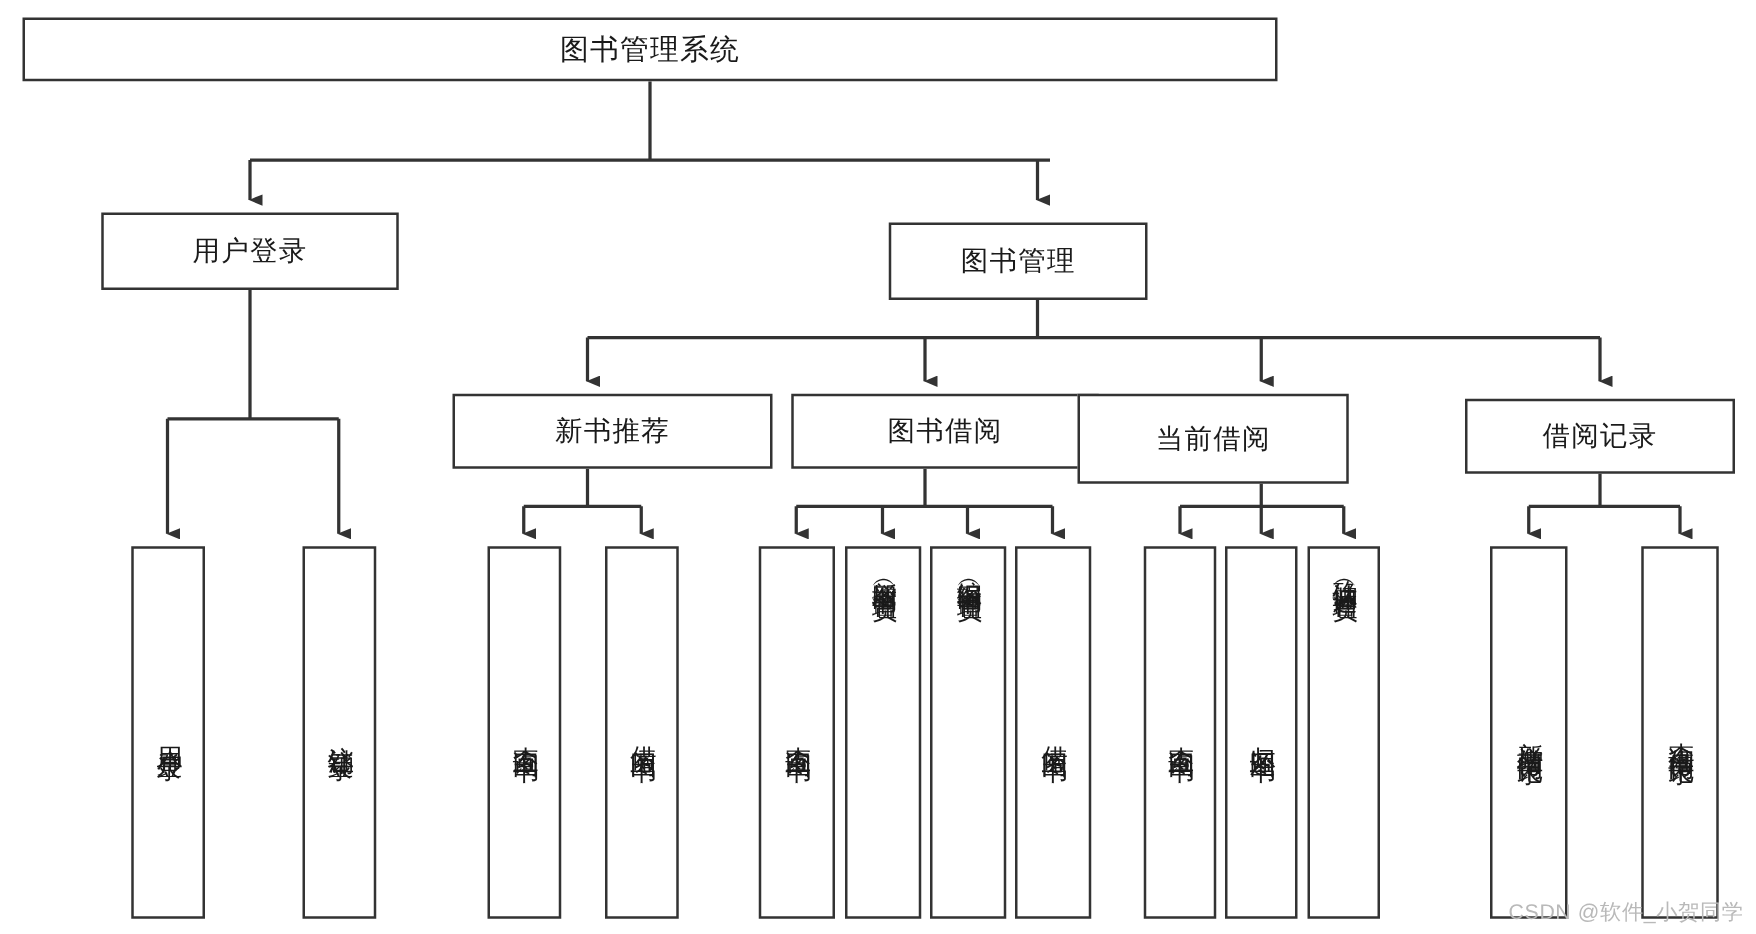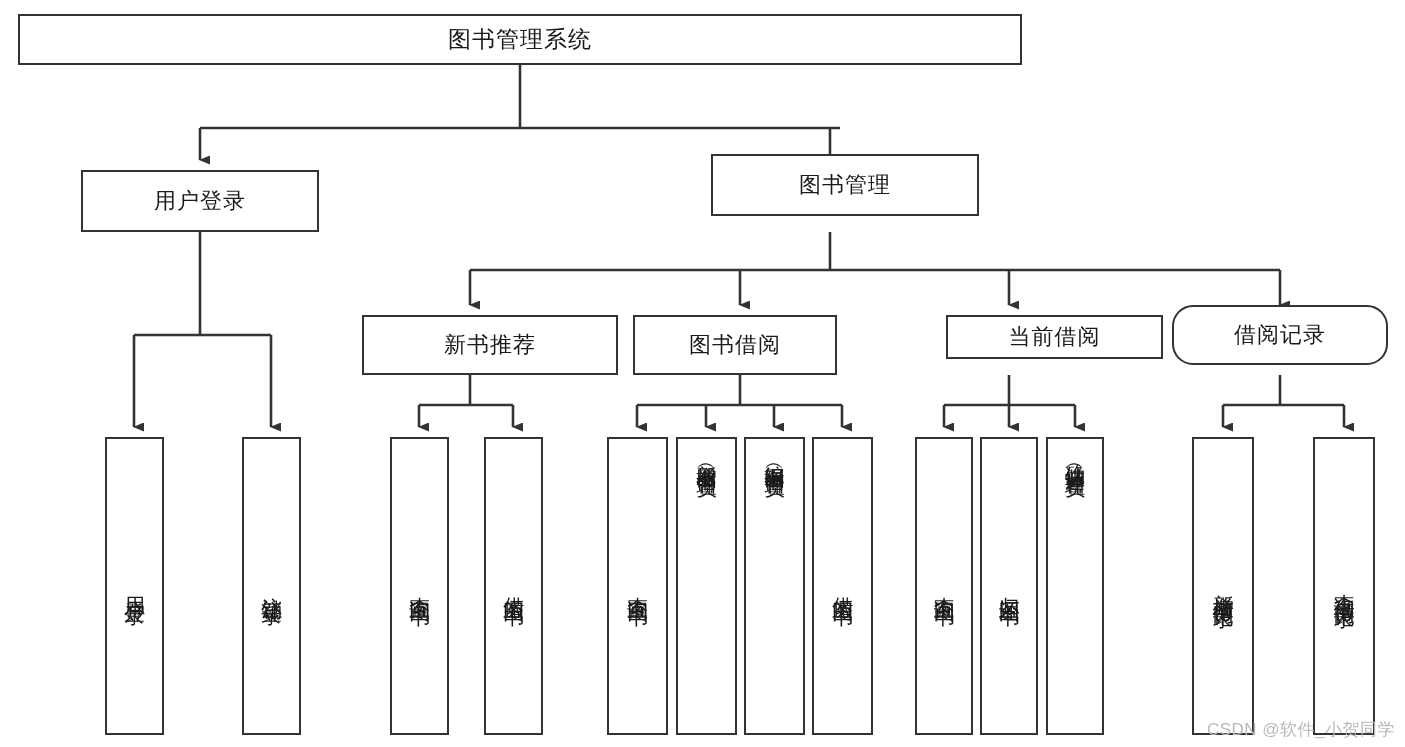--- a/index.html
+++ b/index.html
@@ -120,34 +120,34 @@
     </g>
   </svg>
 
   <div class="node h root" style="left:18px;top:14px;width:1004px;height:51px;">
     <span class="lbl">图书管理系统</span>
   </div>
 
   <div class="node h" style="left:81px;top:170px;width:238px;height:62px;">
     <span class="lbl">用户登录</span>
   </div>
-  <div class="node h" style="left:711px;top:154px;width:268px;height:62px;">
+  <div class="node h" style="left:711px;top:178px;width:207px;height:62px;">
     <span class="lbl">图书管理</span>
   </div>
 
   <div class="node h" style="left:362px;top:315px;width:256px;height:60px;">
     <span class="lbl">新书推荐</span>
   </div>
-  <div class="node h" style="left:633px;top:315px;width:204px;height:60px;">
+  <div class="node h" style="left:633px;top:315px;width:246px;height:60px;">
     <span class="lbl">图书借阅</span>
   </div>
-  <div class="node h" style="left:946px;top:315px;width:217px;height:44px;">
+  <div class="node h" style="left:862px;top:315px;width:217px;height:72px;">
     <span class="lbl">当前借阅</span>
   </div>
-  <div class="node h" style="left:1172px;top:305px;width:216px;height:60px;border-radius:21px;">
+  <div class="node h" style="left:1172px;top:319px;width:216px;height:60px;">
     <span class="lbl">借阅记录</span>
   </div>
 
   <div class="node v center" style="left:105px;top:437px;width:59px;height:298px;">
     <span class="lbl">用户登录</span>
   </div>
   <div class="node v center" style="left:242px;top:437px;width:59px;height:298px;">
     <span class="lbl">注销登录</span>
   </div>
 

